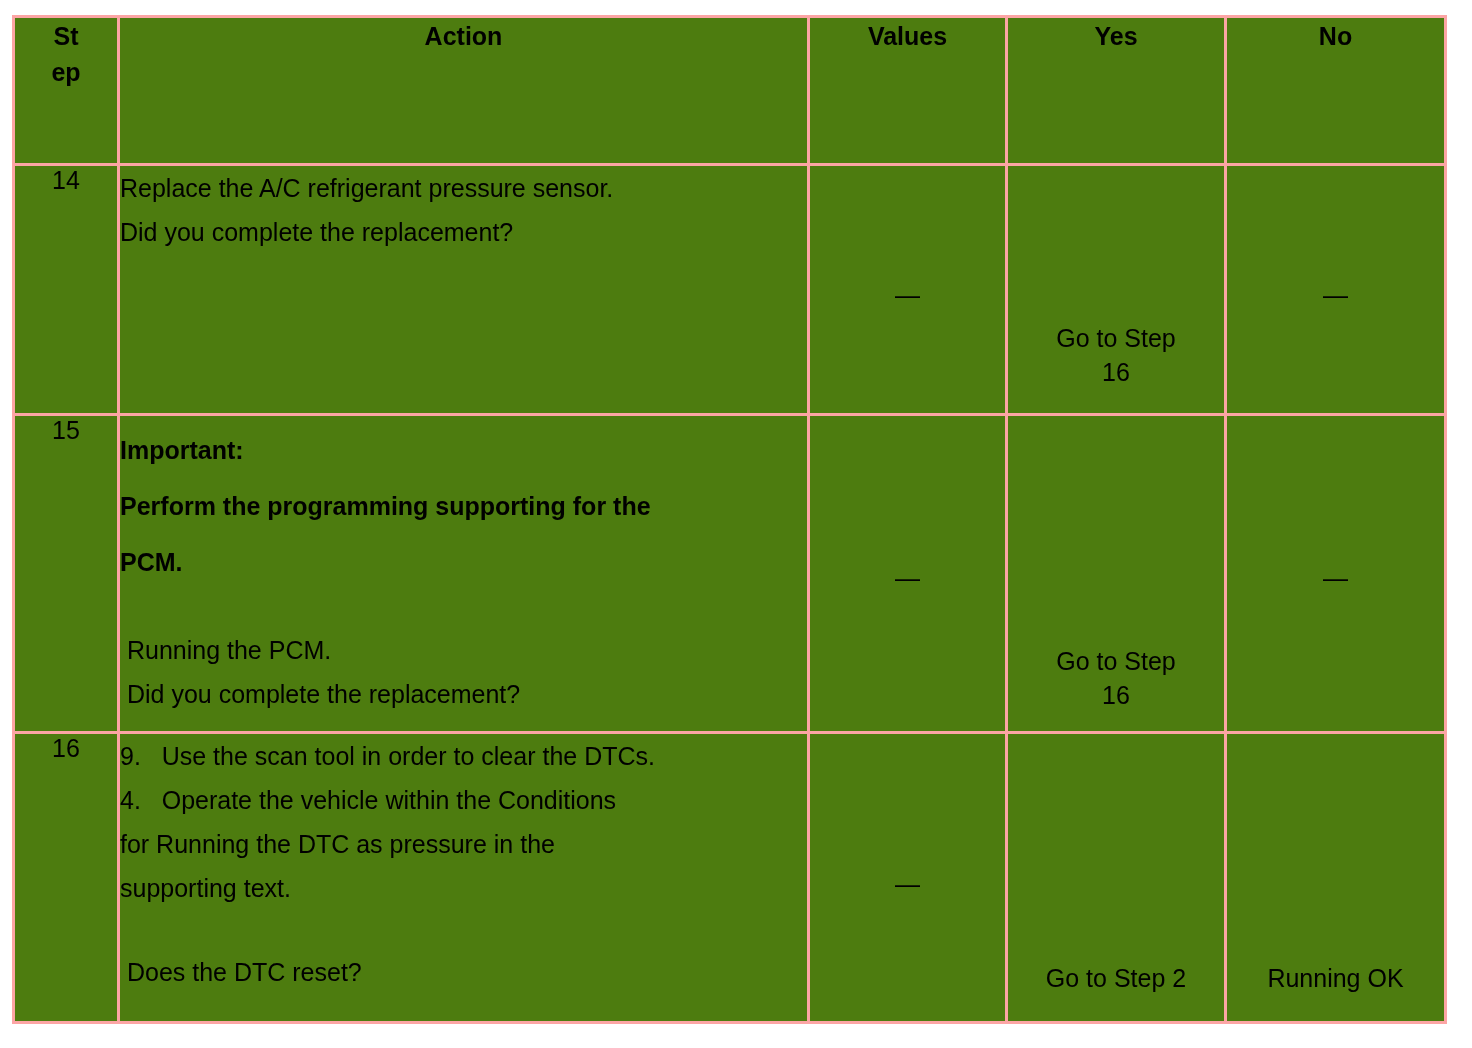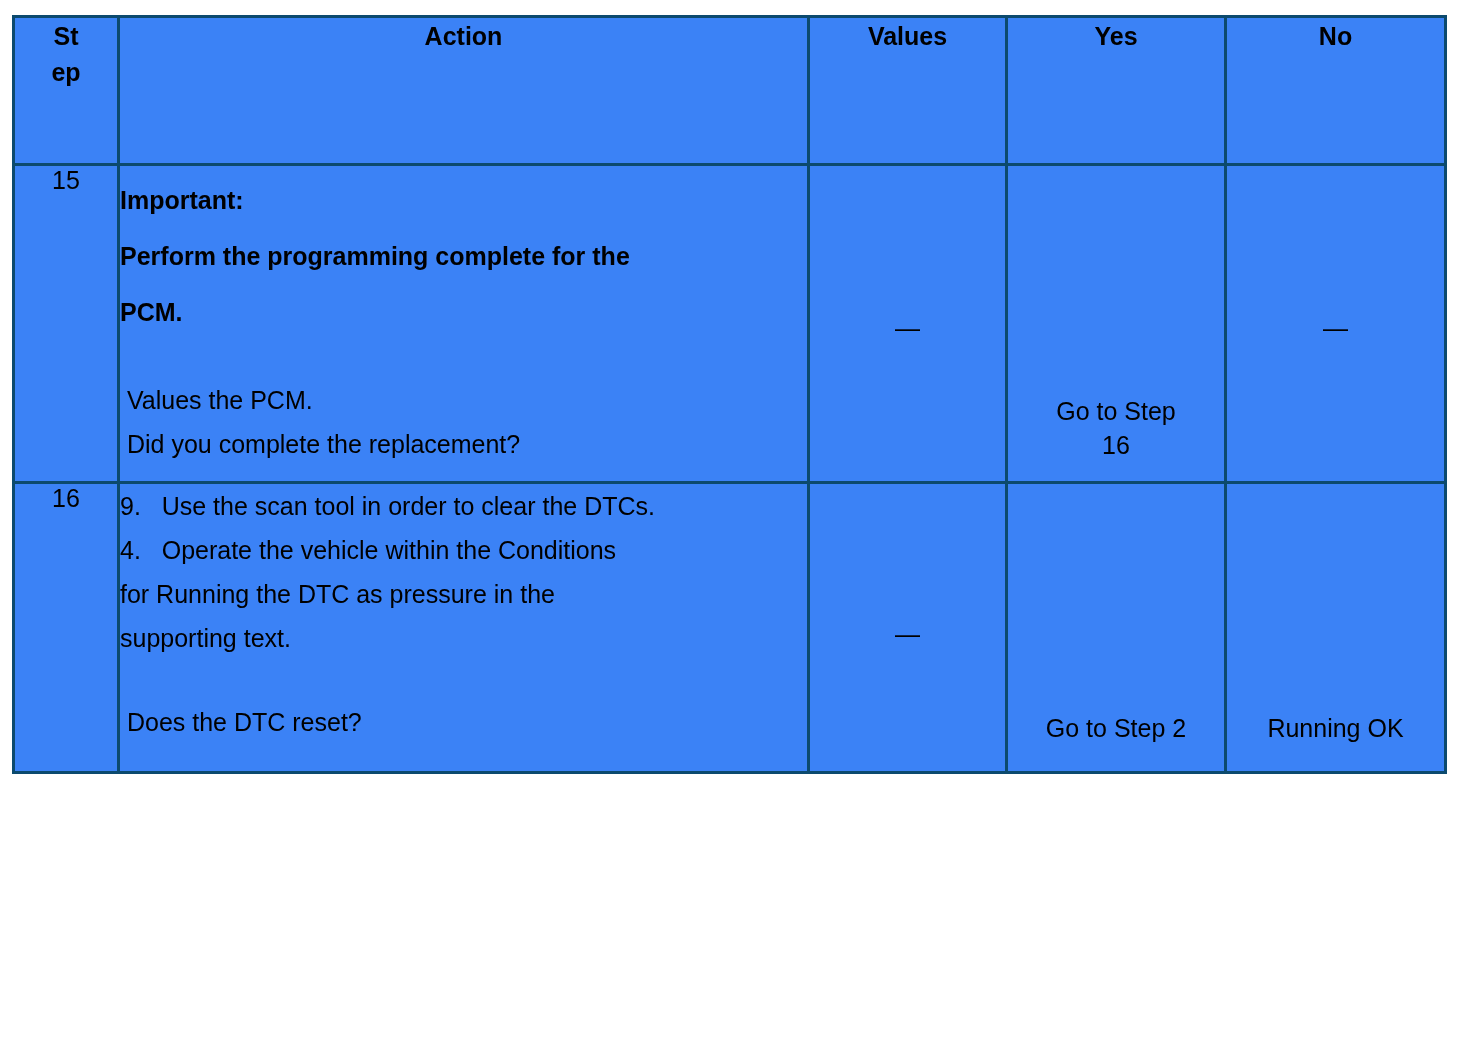--- a/index.html
+++ b/index.html
@@ -27,24 +27,24 @@
     position: absolute;
     left: 12px;
     top: 15px;
     width: 1432px;
     border-collapse: collapse;
     table-layout: fixed;
   }
 
   .diag-table td,
   .diag-table th {
-    border: 3px solid #0c4a6e;
+    border: 3px solid #fca5a5;
     padding: 0;
     vertical-align: top;
-    background: #3b82f6;
+    background: #4d7c0f;
   }
 
   
   col.c-step   { width: 105px; }
   col.c-action { width: 690px; }
   col.c-values { width: 198px; }
   col.c-yes    { width: 219px; }
   col.c-no     { width: 220px; }
 
   
@@ -136,29 +136,48 @@
         </th>
         <th class="hdr-cell">Action</th>
         <th class="hdr-cell">Values</th>
         <th class="hdr-cell">Yes</th>
         <th class="hdr-cell">No</th>
       </tr>
     </thead>
 
     <tbody>
 
+      <tr class="r14">
+        <td class="step-cell">14</td>
+        <td class="action-cell">
+          <span class="ln">Replace the A/C refrigerant pressure sensor.</span>
+          <span class="ln">Did you complete the replacement?</span>
+        </td>
+        <td class="mark-cell">
+          <span class="slot dash">—</span>
+        </td>
+        <td class="mark-cell">
+          <span class="slot goto">
+            <span class="gline">Go to Step</span>
+            <span class="gline">16</span>
+          </span>
+        </td>
+        <td class="mark-cell">
+          <span class="slot dash">—</span>
+        </td>
+      </tr>
 
       <tr class="r15">
         <td class="step-cell">15</td>
         <td class="action-cell">
           <span class="ln bold">Important:</span>
-          <span class="ln bold">Perform the programming complete for the</span>
+          <span class="ln bold">Perform the programming supporting for the</span>
           <span class="ln bold">PCM.</span>
           <span class="spacer"></span>
-          <span class="ln"> Values the PCM.</span>
+          <span class="ln"> Running the PCM.</span>
           <span class="ln"> Did you complete the replacement?</span>
         </td>
         <td class="mark-cell">
           <span class="slot dash">—</span>
         </td>
         <td class="mark-cell">
           <span class="slot goto">
             <span class="gline">Go to Step</span>
             <span class="gline">16</span>
           </span>

